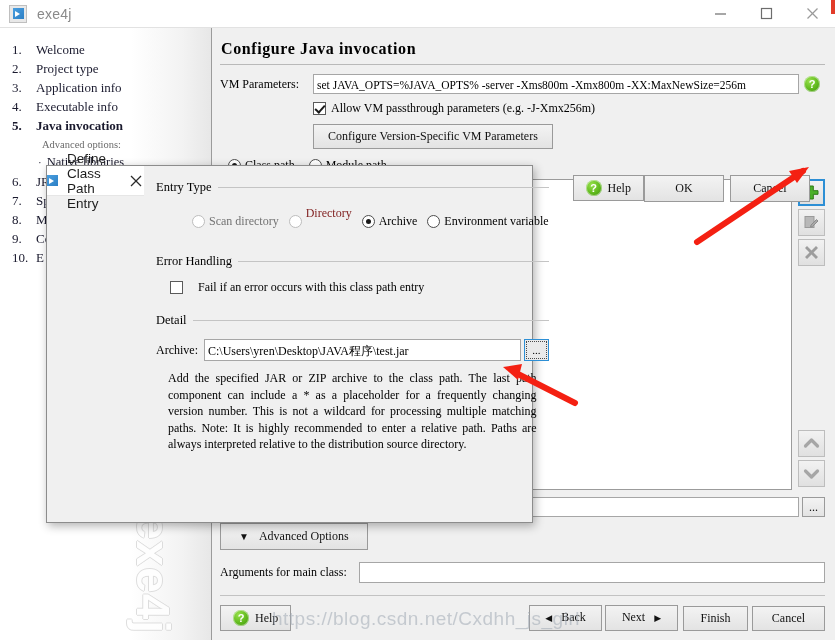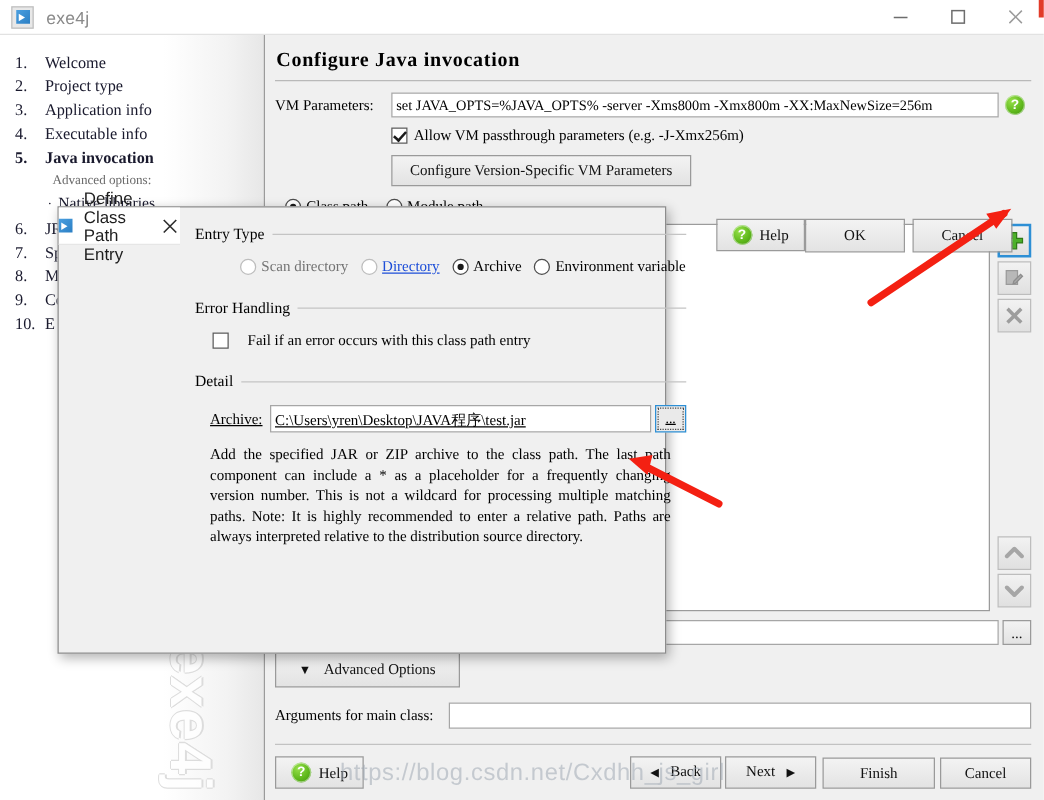--- a/index.html
+++ b/index.html
@@ -487,21 +487,21 @@
         </button>
         <div style="flex:1;"></div>
         <button class="btn" style="width:73px;padding:4px 0;text-align:center;">
           <span style="font-size:9px;">◀</span>
           <span style="margin-left:6px;">Back</span>
         </button>
         <button class="btn" style="width:73px;padding:4px 0;text-align:center;margin-left:3px;">
           <span>Next</span>
           <span style="font-size:9px;margin-left:6px;">▶</span>
         </button>
-        <button class="btn" style="width:90px;padding:4px 0;text-align:center;margin-left:5px;">Finish</button>
+        <button class="btn" style="width:65px;padding:4px 0;text-align:center;margin-left:5px;">Finish</button>
         <button class="btn" style="width:73px;padding:4px 0;text-align:center;margin-left:4px;">Cancel</button>
       </div>
 
     </div>
   </div>
 </div>
 
 <div class="dialog">
   <div class="dlg-title">
     <div class="tb-icon">
@@ -520,42 +520,42 @@
   <div class="dlg-body">
 
     <div class="group-head">
       <span class="group-label">Entry Type</span>
       <span class="rule"></span>
     </div>
     <div class="row" style="margin:11px 0 0 36px;">
       <span class="rad dis"></span>
       <span class="lbl" style="margin:0 10px 0 4px;color:#737373;">Scan directory</span>
       <span class="rad dis"></span>
-      <span class="lbl" style="margin:0 10px 0 4px;color:#1d4ed8;text-decoration:underline;">Directory</span>
+      <span class="lbl" style="margin:0 10px 15px 4px;color:#7f1d1d;">Directory</span>
       <span class="rad sel"></span>
       <span class="lbl" style="margin:0 10px 0 4px;">Archive</span>
       <span class="rad"></span>
       <span class="lbl" style="margin-left:4px;">Environment variable</span>
     </div>
 
     <div class="group-head" style="margin-top:18px;">
       <span class="group-label">Error Handling</span>
       <span class="rule"></span>
     </div>
     <div class="row" style="margin:11px 0 0 14px;gap:10px;">
       <span class="cbx"></span>
       <span class="lbl" style="margin-left:5px;">Fail if an error occurs with this class path entry</span>
     </div>
 
     <div class="group-head" style="margin-top:18px;">
       <span class="group-label">Detail</span>
       <span class="rule"></span>
     </div>
 
-    <div class="row" style="margin:11px 0 0 12px;text-decoration:underline;">
+    <div class="row" style="margin:11px 0 0 0;">
       <span class="lbl">Archive:</span>
       <div class="txt" style="flex:1;margin-left:6px;height:22px;line-height:22px;font-size:12px;">C:\Users\yren\Desktop\JAVA程序\test.jar</div>
       <div style="margin-left:3px;border:1px solid #2d8fd5;padding:1px;background:#eaeaea;">
         <div style="border:1px dotted #4a4a4a;padding:1px 5px;font-size:11px;line-height:14px;">...</div>
       </div>
     </div>
 
     <div style="margin:9px 12px 0 12px;font-size:12px;line-height:16.5px;text-align:justify;">Add the specified JAR or ZIP archive to the class path. The last path component can include a * as a placeholder for a frequently changing version number. This is not a wildcard for processing multiple matching paths. Note: It is highly recommended to enter a relative path. Paths are always interpreted relative to the distribution source directory.</div>
   </div>
 

